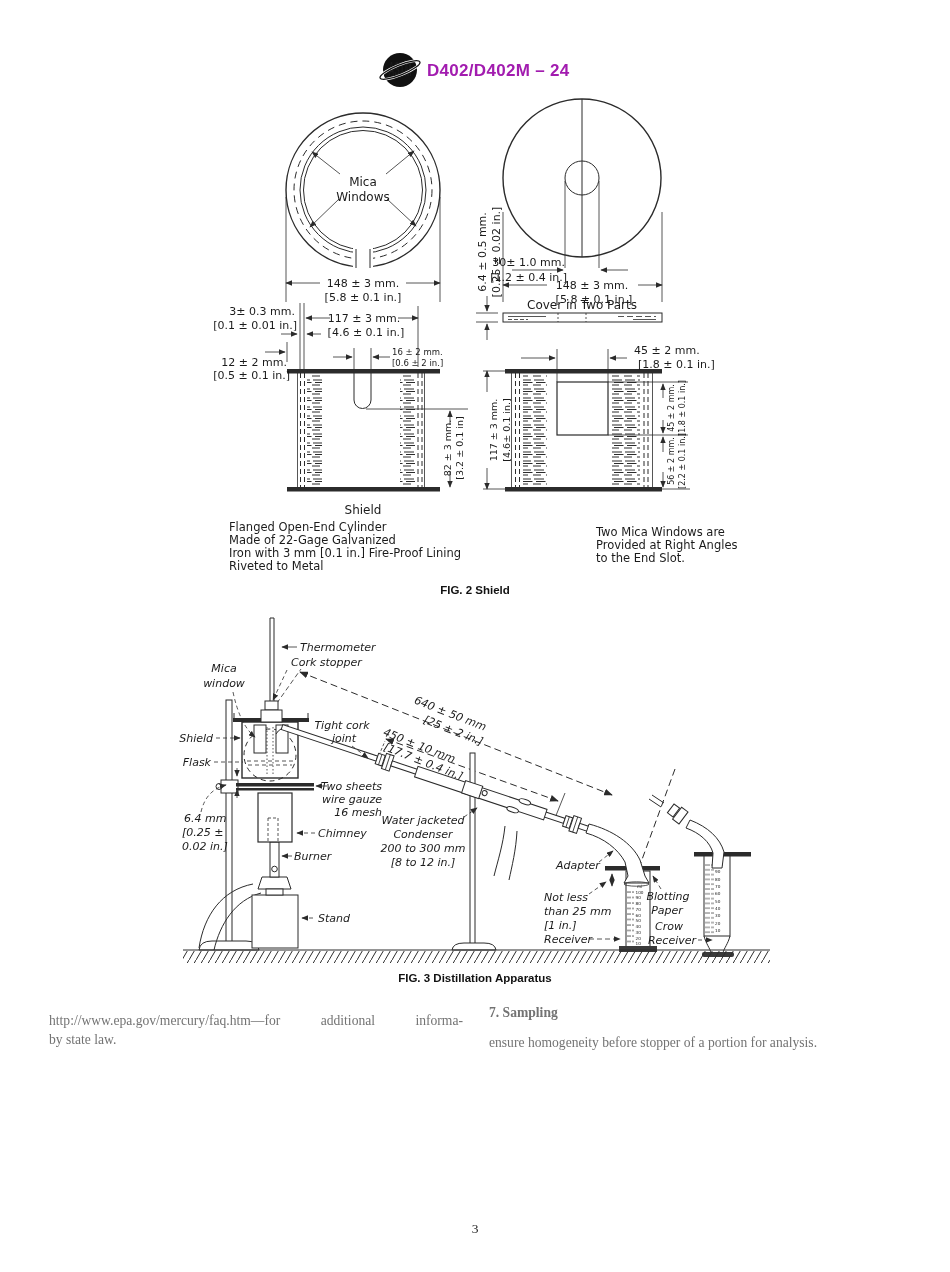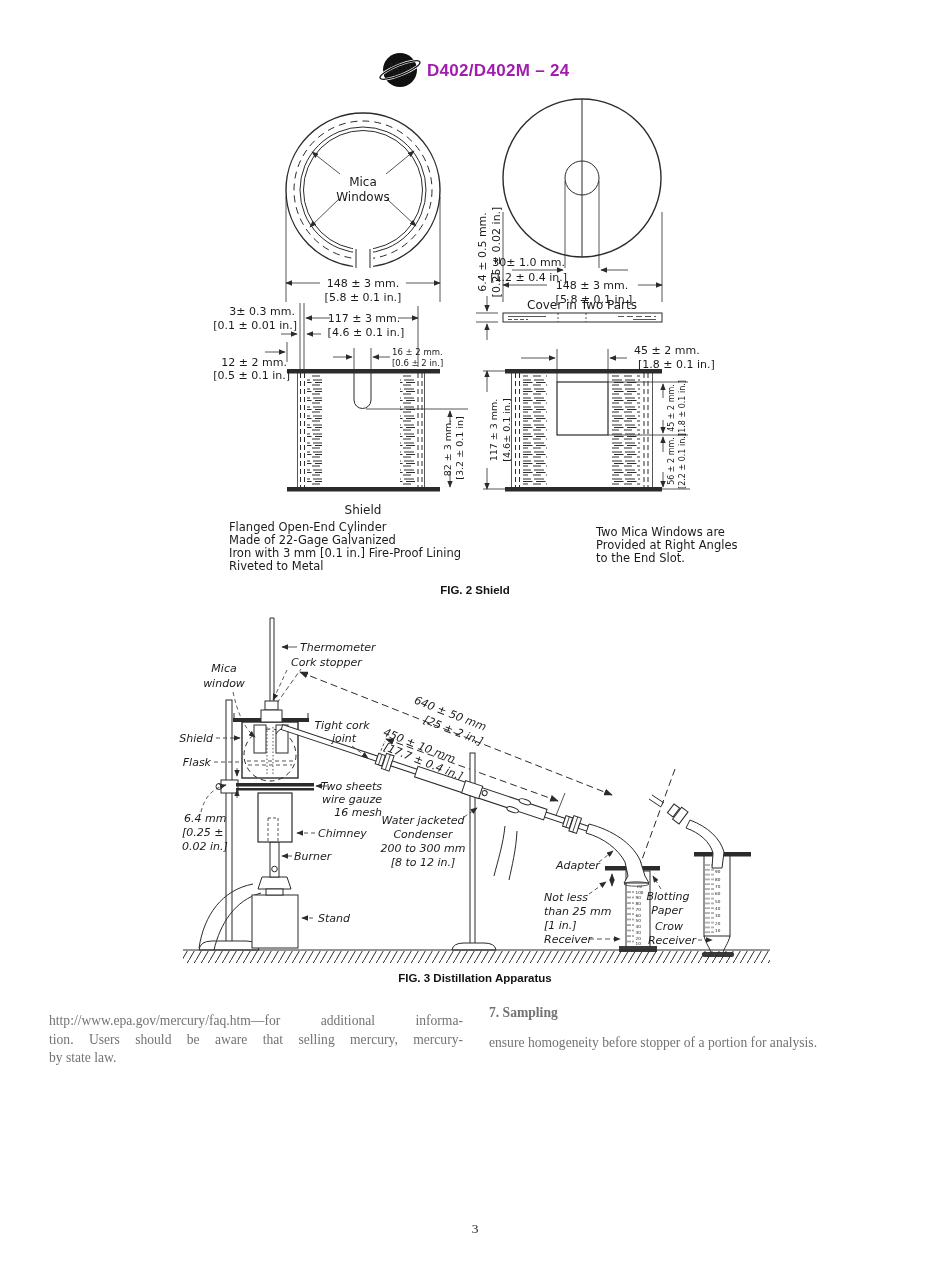--- a/index.html
+++ b/index.html
@@ -435,21 +435,20 @@
         <text class="f3" x="672" y="944" text-anchor="middle">Receiver</text>
         <line class="lt" x1="698" y1="940" x2="712" y2="940" stroke-dasharray="4 3" marker-end="url(#a2)"></line>
       </g>
 
       <text class="cap" x="475" y="982" text-anchor="middle">FIG. 3 Distillation Apparatus</text>
     </g>
   </svg>
 
   <div class="abs col" style="left:49px;top:1012px;">
     <div class="j">http://www.epa.gov/mercury/faq.htm—for additional informa-</div>
-    <div class="j">tion. Users should be aware that selling mercury, mercury-</div>
     <div>by state law.</div>
   </div>
 
   <div class="abs col" style="left:489px;top:1004px;">
     <div class="sec-h">7. Sampling</div>
     <div>ensure homogeneity before stopper of a portion for analysis.</div>
   </div>
 
   <div class="abs pgnum" style="top:1221px;left:0;">3</div>
 

